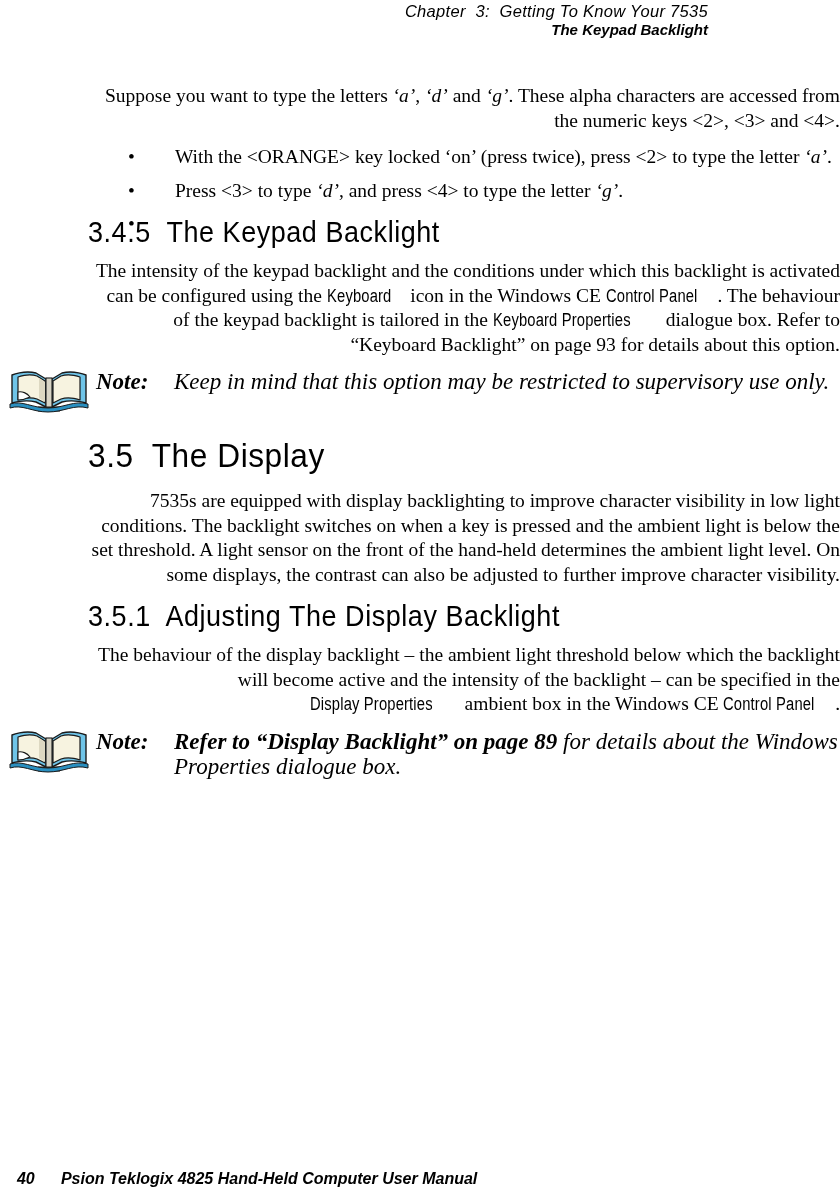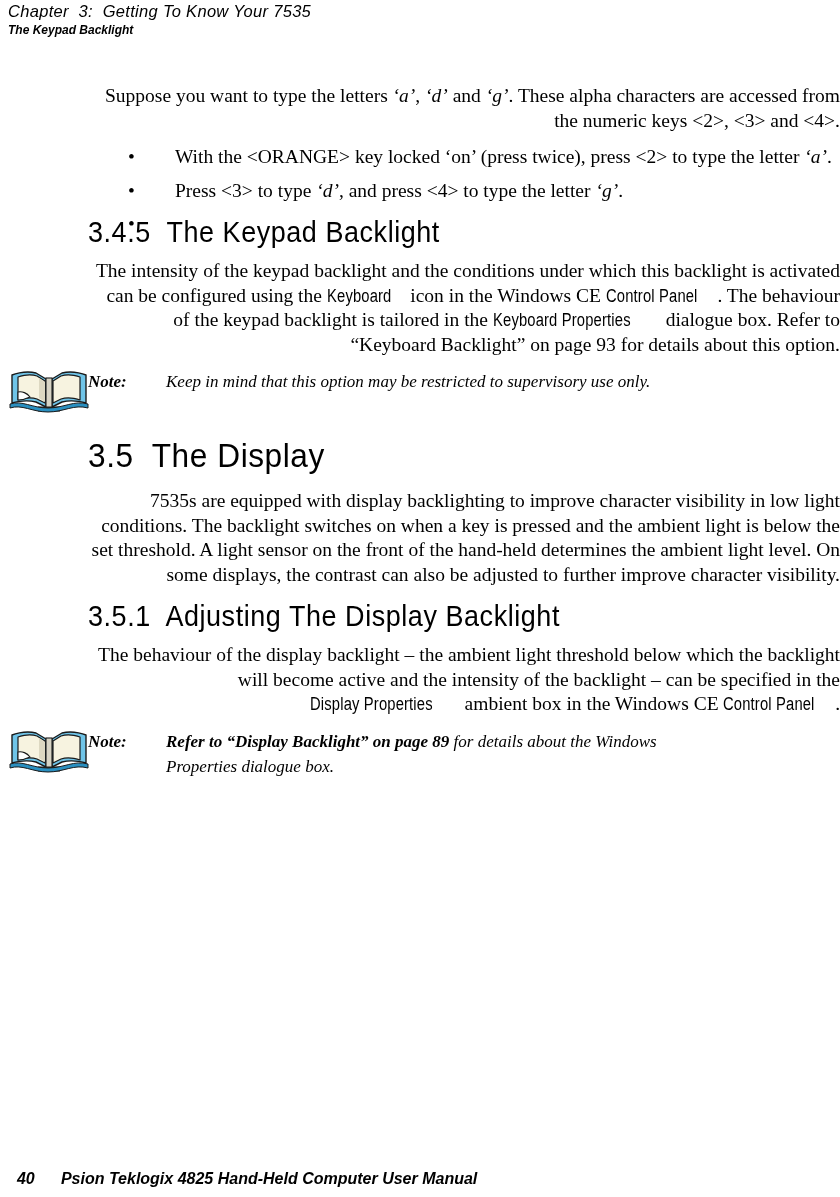--- a/index.html
+++ b/index.html
@@ -15,35 +15,36 @@
     color: #000000;
     overflow: hidden;
   }
 
   
   .page-header {
     position: absolute;
     left: 8px;
     top: 2px;
     width: 700px;
+    text-align: right;
   }
   .header-chapter {
     font-family: "Liberation Sans", sans-serif;
     font-style: italic;
     font-size: 16.5px;
     letter-spacing: 0.3px;
     line-height: 19px;
     color: #000;
     white-space: pre;
   }
   .header-title {
     font-family: "Liberation Sans", sans-serif;
     font-style: italic;
     font-weight: bold;
-    font-size: 12px;
+    font-size: 15px;
     line-height: 18px;
     color: #000;
     white-space: pre;
   }
 
   
   .content {
     position: absolute;
     left: 88px;
     top: 84px;
@@ -120,22 +121,22 @@
     min-height: 44px;
   }
   .note-icon {
     position: absolute;
     left: -80px;
     top: -2px;
     width: 82px;
     height: 46px;
   }
   .note-body {
-    padding-left: 0;
-    font-size: 17px;
+    padding-left: 8px;
+    font-size: 23px;
     line-height: 25px;
     font-style: italic;
   }
   .note-label {
     font-weight: bold;
     font-style: italic;
     display: inline-block;
     width: 78px;
   }
   .note-text {

